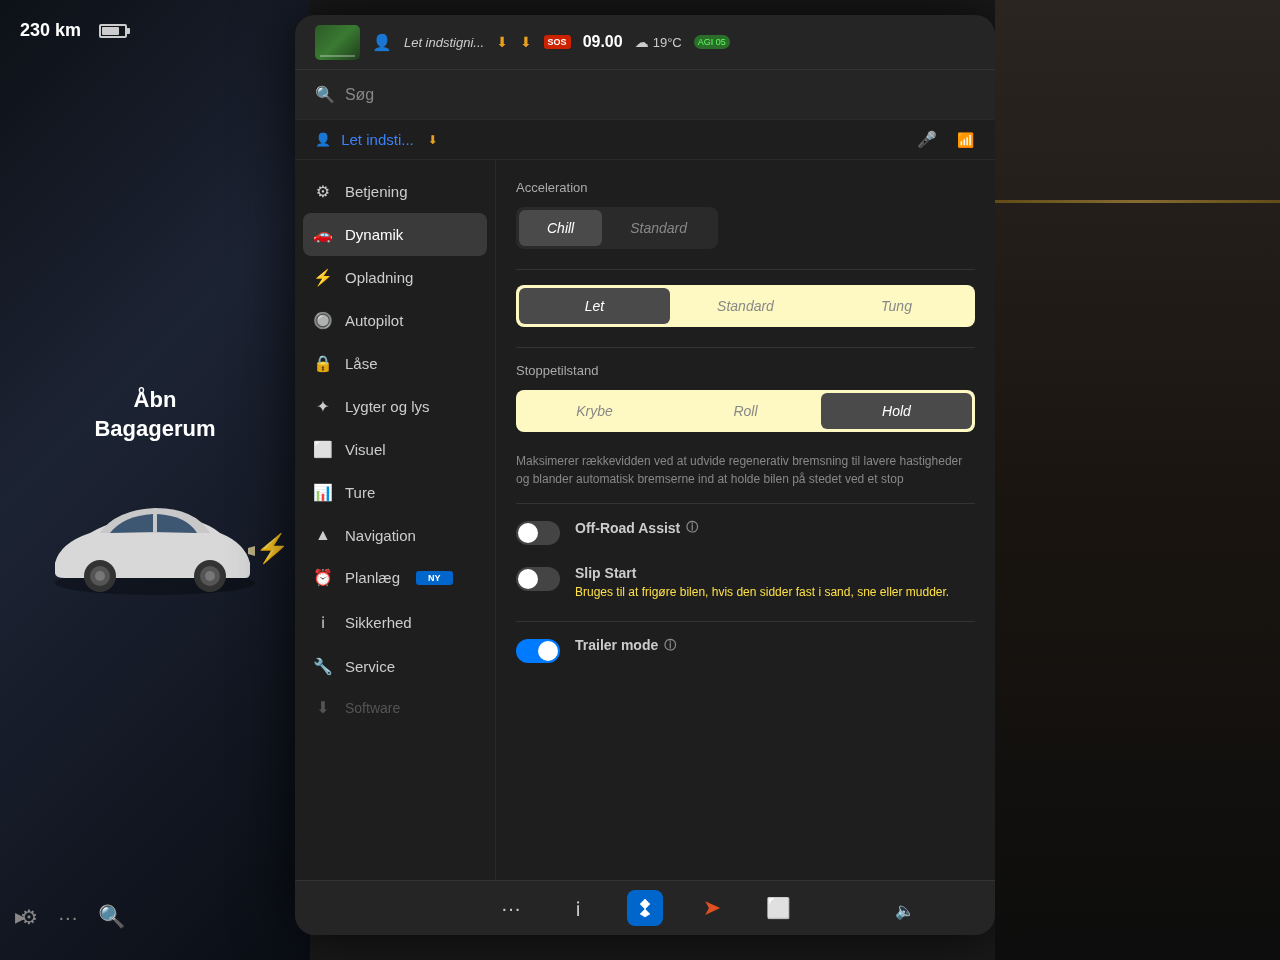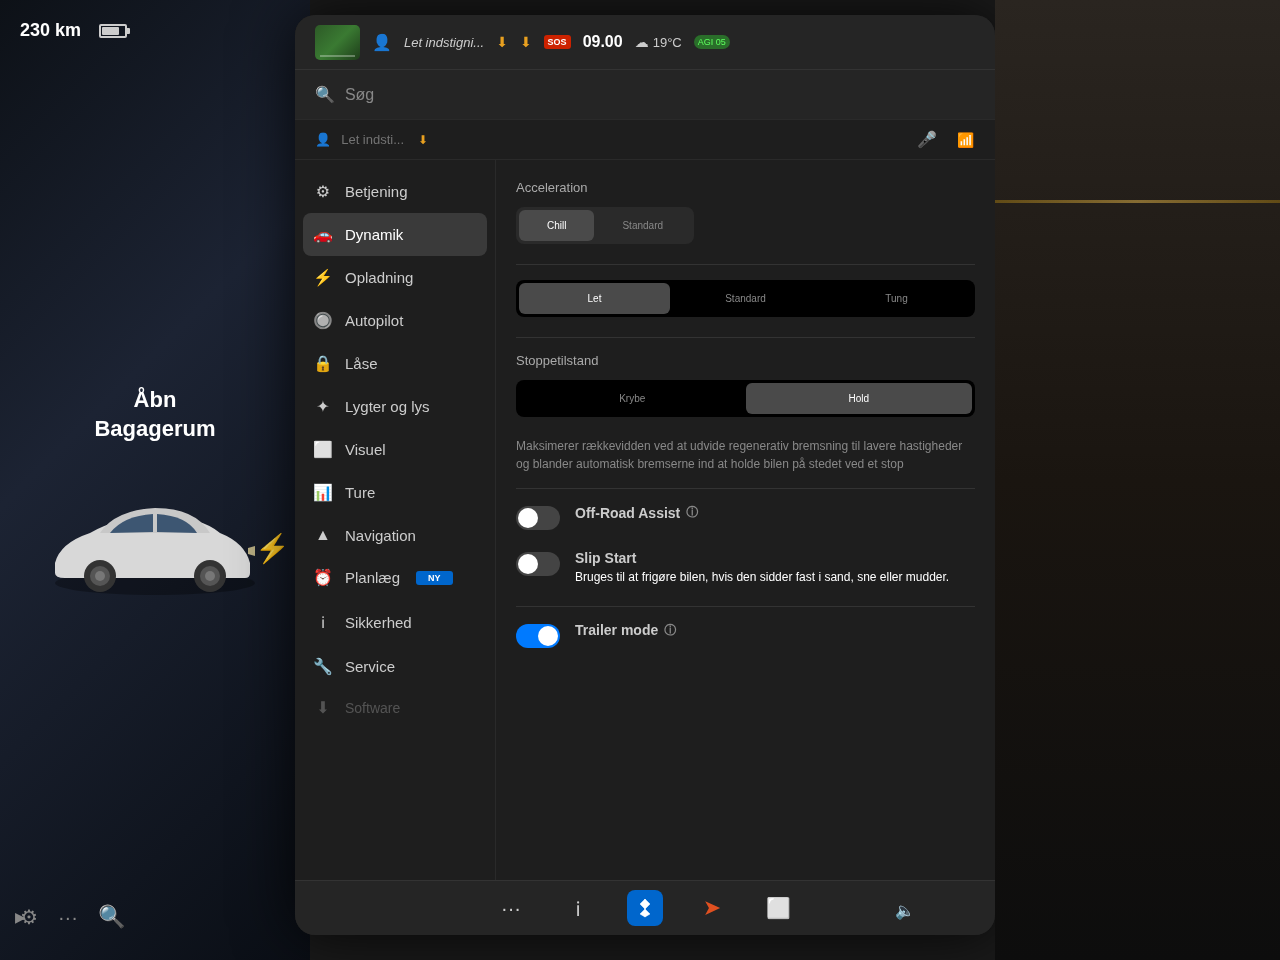--- a/index.html
+++ b/index.html
@@ -289,23 +289,24 @@
       padding: 3px;
       margin-bottom: 20px;
       width: fit-content;
     }
 
     .btn-option {
       padding: 10px 28px;
       border-radius: 6px;
       cursor: pointer;
       color: #888;
-      font-size: 10px;
+      font-size: 14px;
       font-weight: 500;
       transition: all 0.2s;
+      font-style: italic;
     }
 
     .btn-option.active {
       background: #4a4a4a;
       color: #fff;
     }
 
     .divider {
       height: 1px;
       background: #333;
@@ -362,21 +363,21 @@
     .toggle-title {
       color: #ccc;
       font-size: 14px;
       font-weight: 700;
       display: flex;
       align-items: center;
       gap: 6px;
     }
 
     .toggle-desc {
-      color: #ffffff;
+      color: #fde047;
       font-size: 12px;
       margin-top: 3px;
       line-height: 1.4;
     }
 
     .info-icon {
       color: #888;
       font-size: 12px;
     }
 
@@ -482,21 +483,21 @@
       left: 1px;
       top: 1px;
       bottom: 1px;
       width: 70%;
       background: #ccc;
       border-radius: 1px;
     }
 
     .three-btn-group {
       display: flex;
-      background: #000000;
+      background: #fef9c3;
       border-radius: 8px;
       padding: 3px;
       margin-bottom: 20px;
     }
 
     .three-btn-group .btn-option {
       flex: 1;
       text-align: center;
       padding: 10px 16px;
     }
@@ -569,21 +570,21 @@
     <span class="aqi-badge">AGI 05</span>
   </div>
 
   <div class="search-bar">
     <span class="search-icon">🔍</span>
     <span class="search-input-display">Søg</span>
   </div>
 
   <div class="secondary-bar">
     <span style="color:#888;font-size:13px;">👤</span>
-    <span style="color:#737373;font-size:13px;">Let indsti...</span>
+    <span style="color:#3b82f6;font-size:15px;">Let indsti...</span>
     <span style="color:#e8a020;font-size:12px;margin-left:4px;">⬇</span>
     <span style="color:#888;font-size:16px;margin-left:auto;">🎤</span>
     <span style="color:#888;font-size:14px;margin-left:10px;">📶</span>
   </div>
 
   <div class="main-content">
 
     <div class="sidebar">
 
       <div class="sidebar-item">
@@ -673,20 +674,21 @@
           <div class="btn-option">Tung</div>
         </div>
       </div>
 
       <div class="divider"></div>
 
       <div>
         <div class="section-label">Stoppetilstand</div>
         <div class="three-btn-group">
           <div class="btn-option">Krybe</div>
+          <div class="btn-option">Roll</div>
           <div class="btn-option active">Hold</div>
         </div>
         <div class="description-text">Maksimerer rækkevidden ved at udvide regenerativ bremsning til lavere hastigheder og blander automatisk bremserne ind at holde bilen på stedet ved et stop</div>
       </div>
 
       <div class="divider"></div>
 
       <div class="toggle-row">
         <div class="toggle-switch off">
           <div class="toggle-knob"></div>

